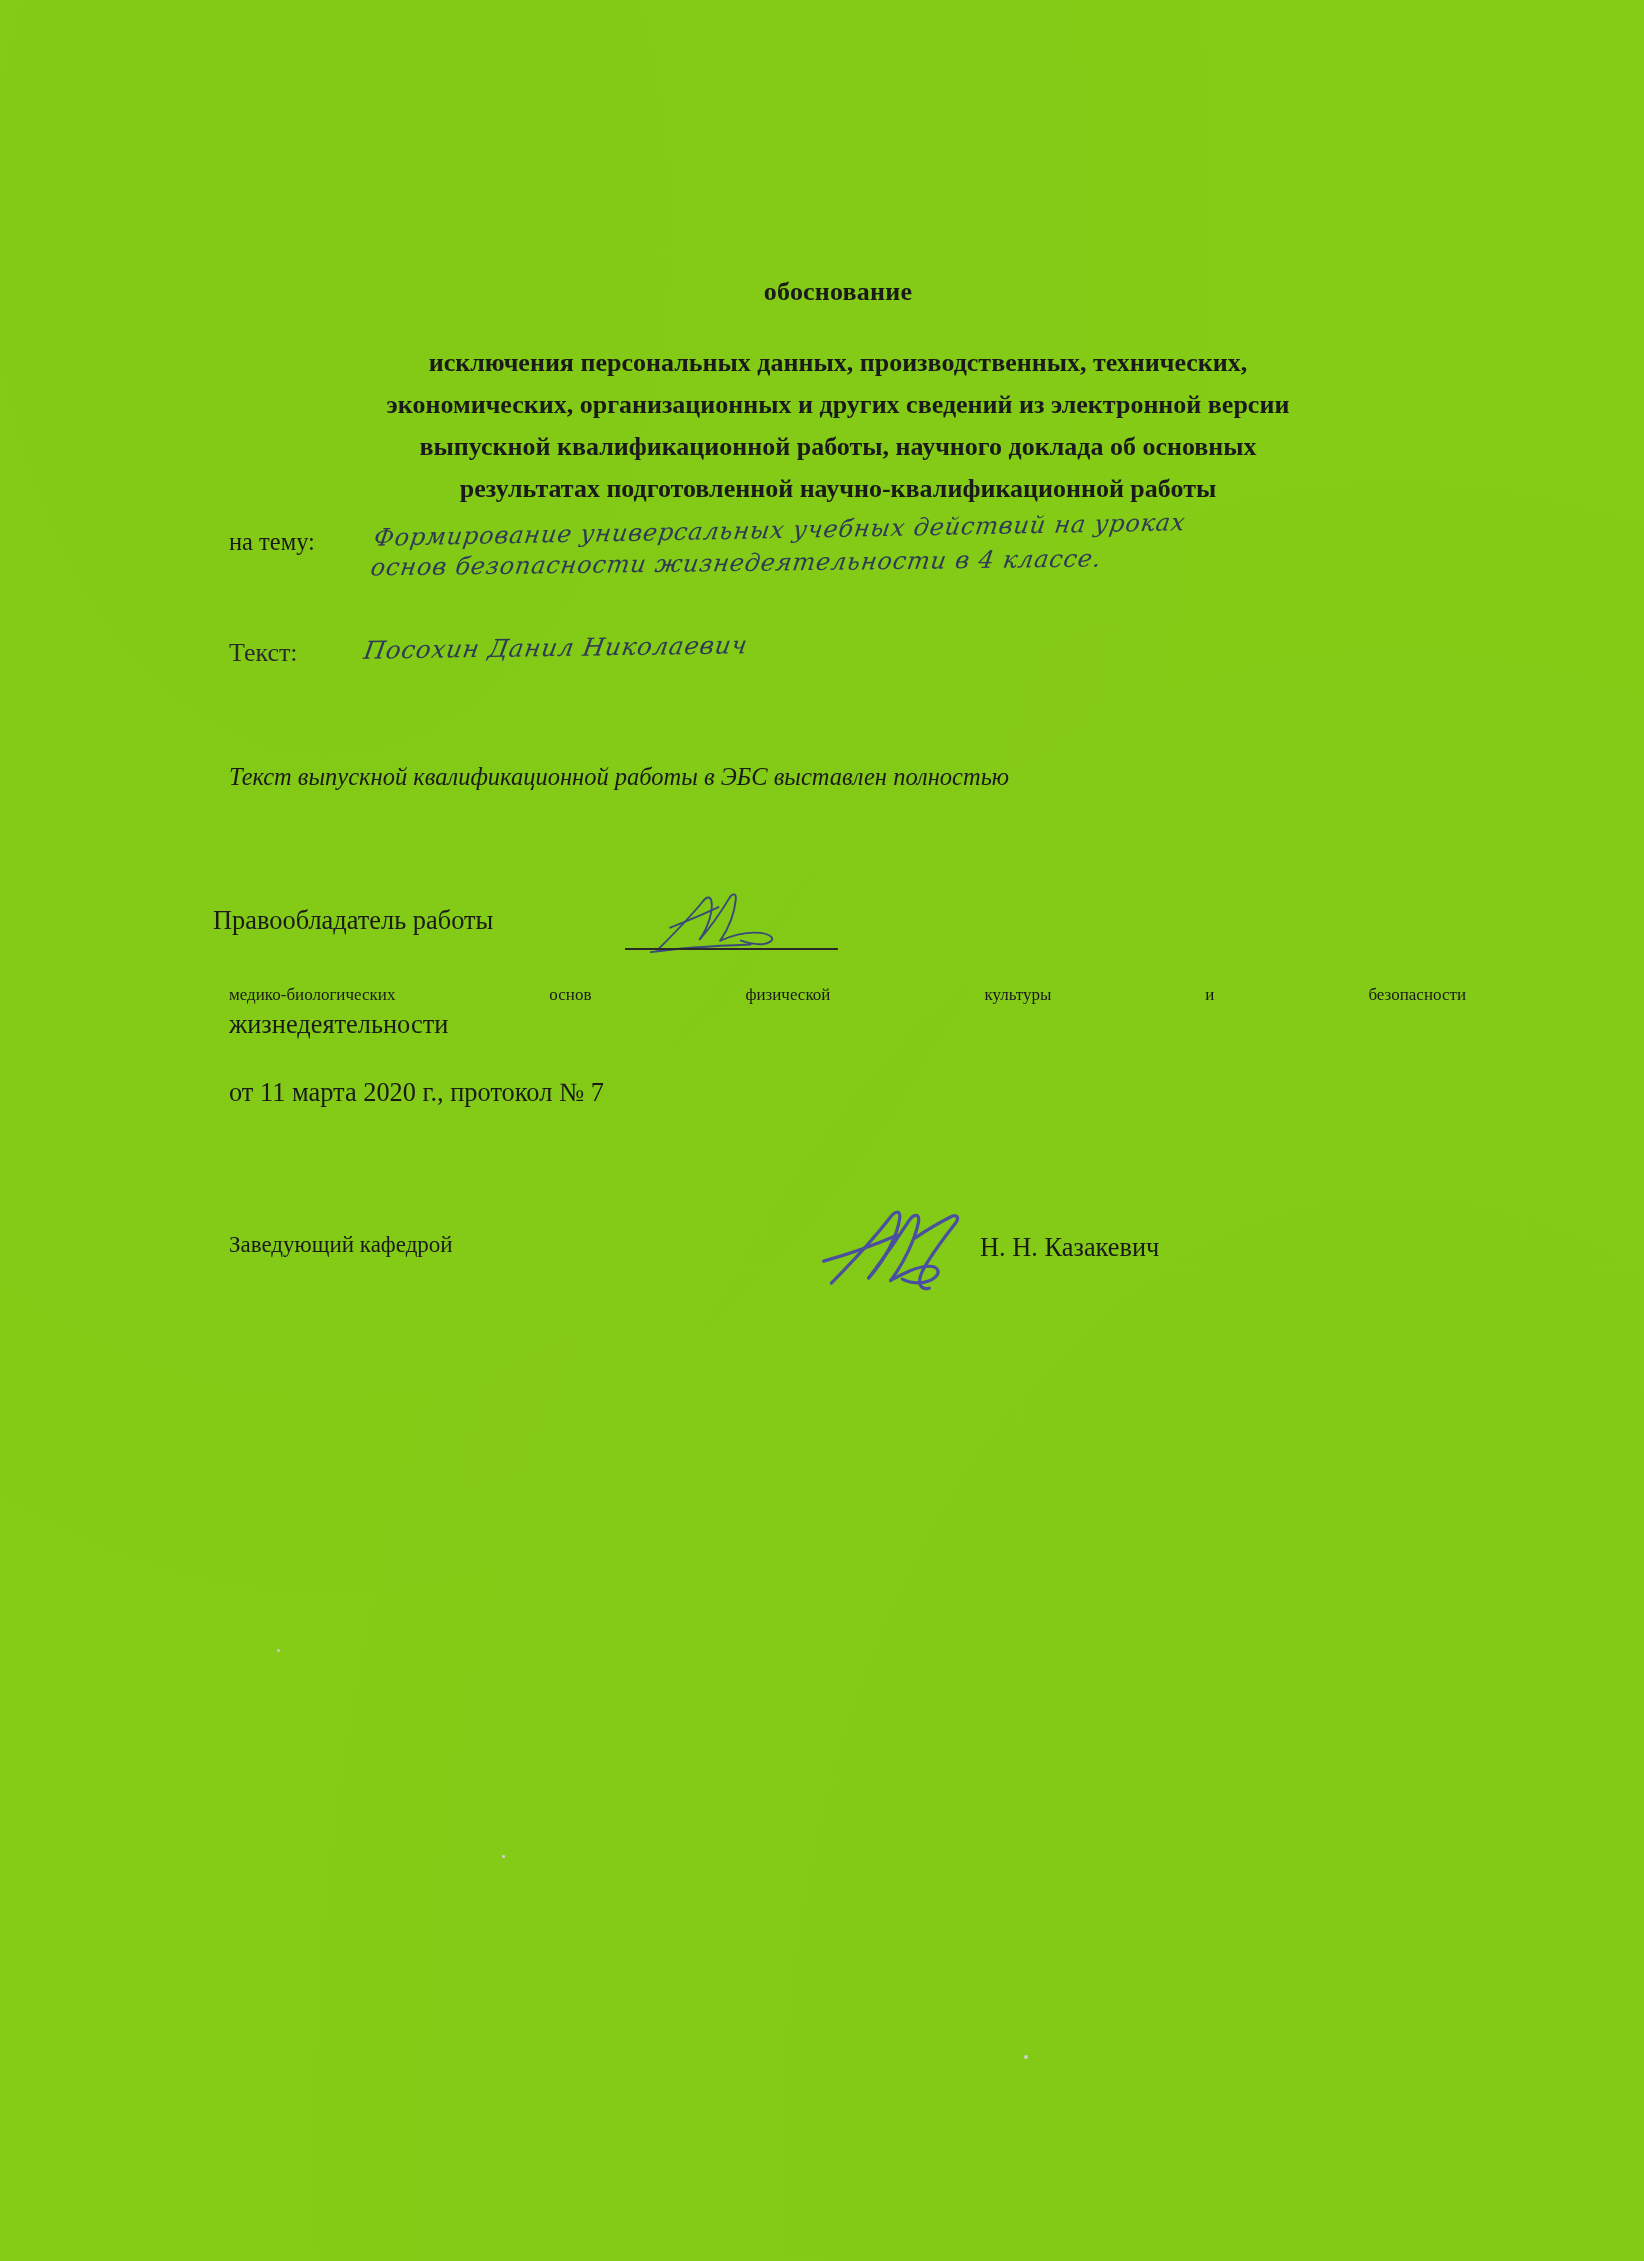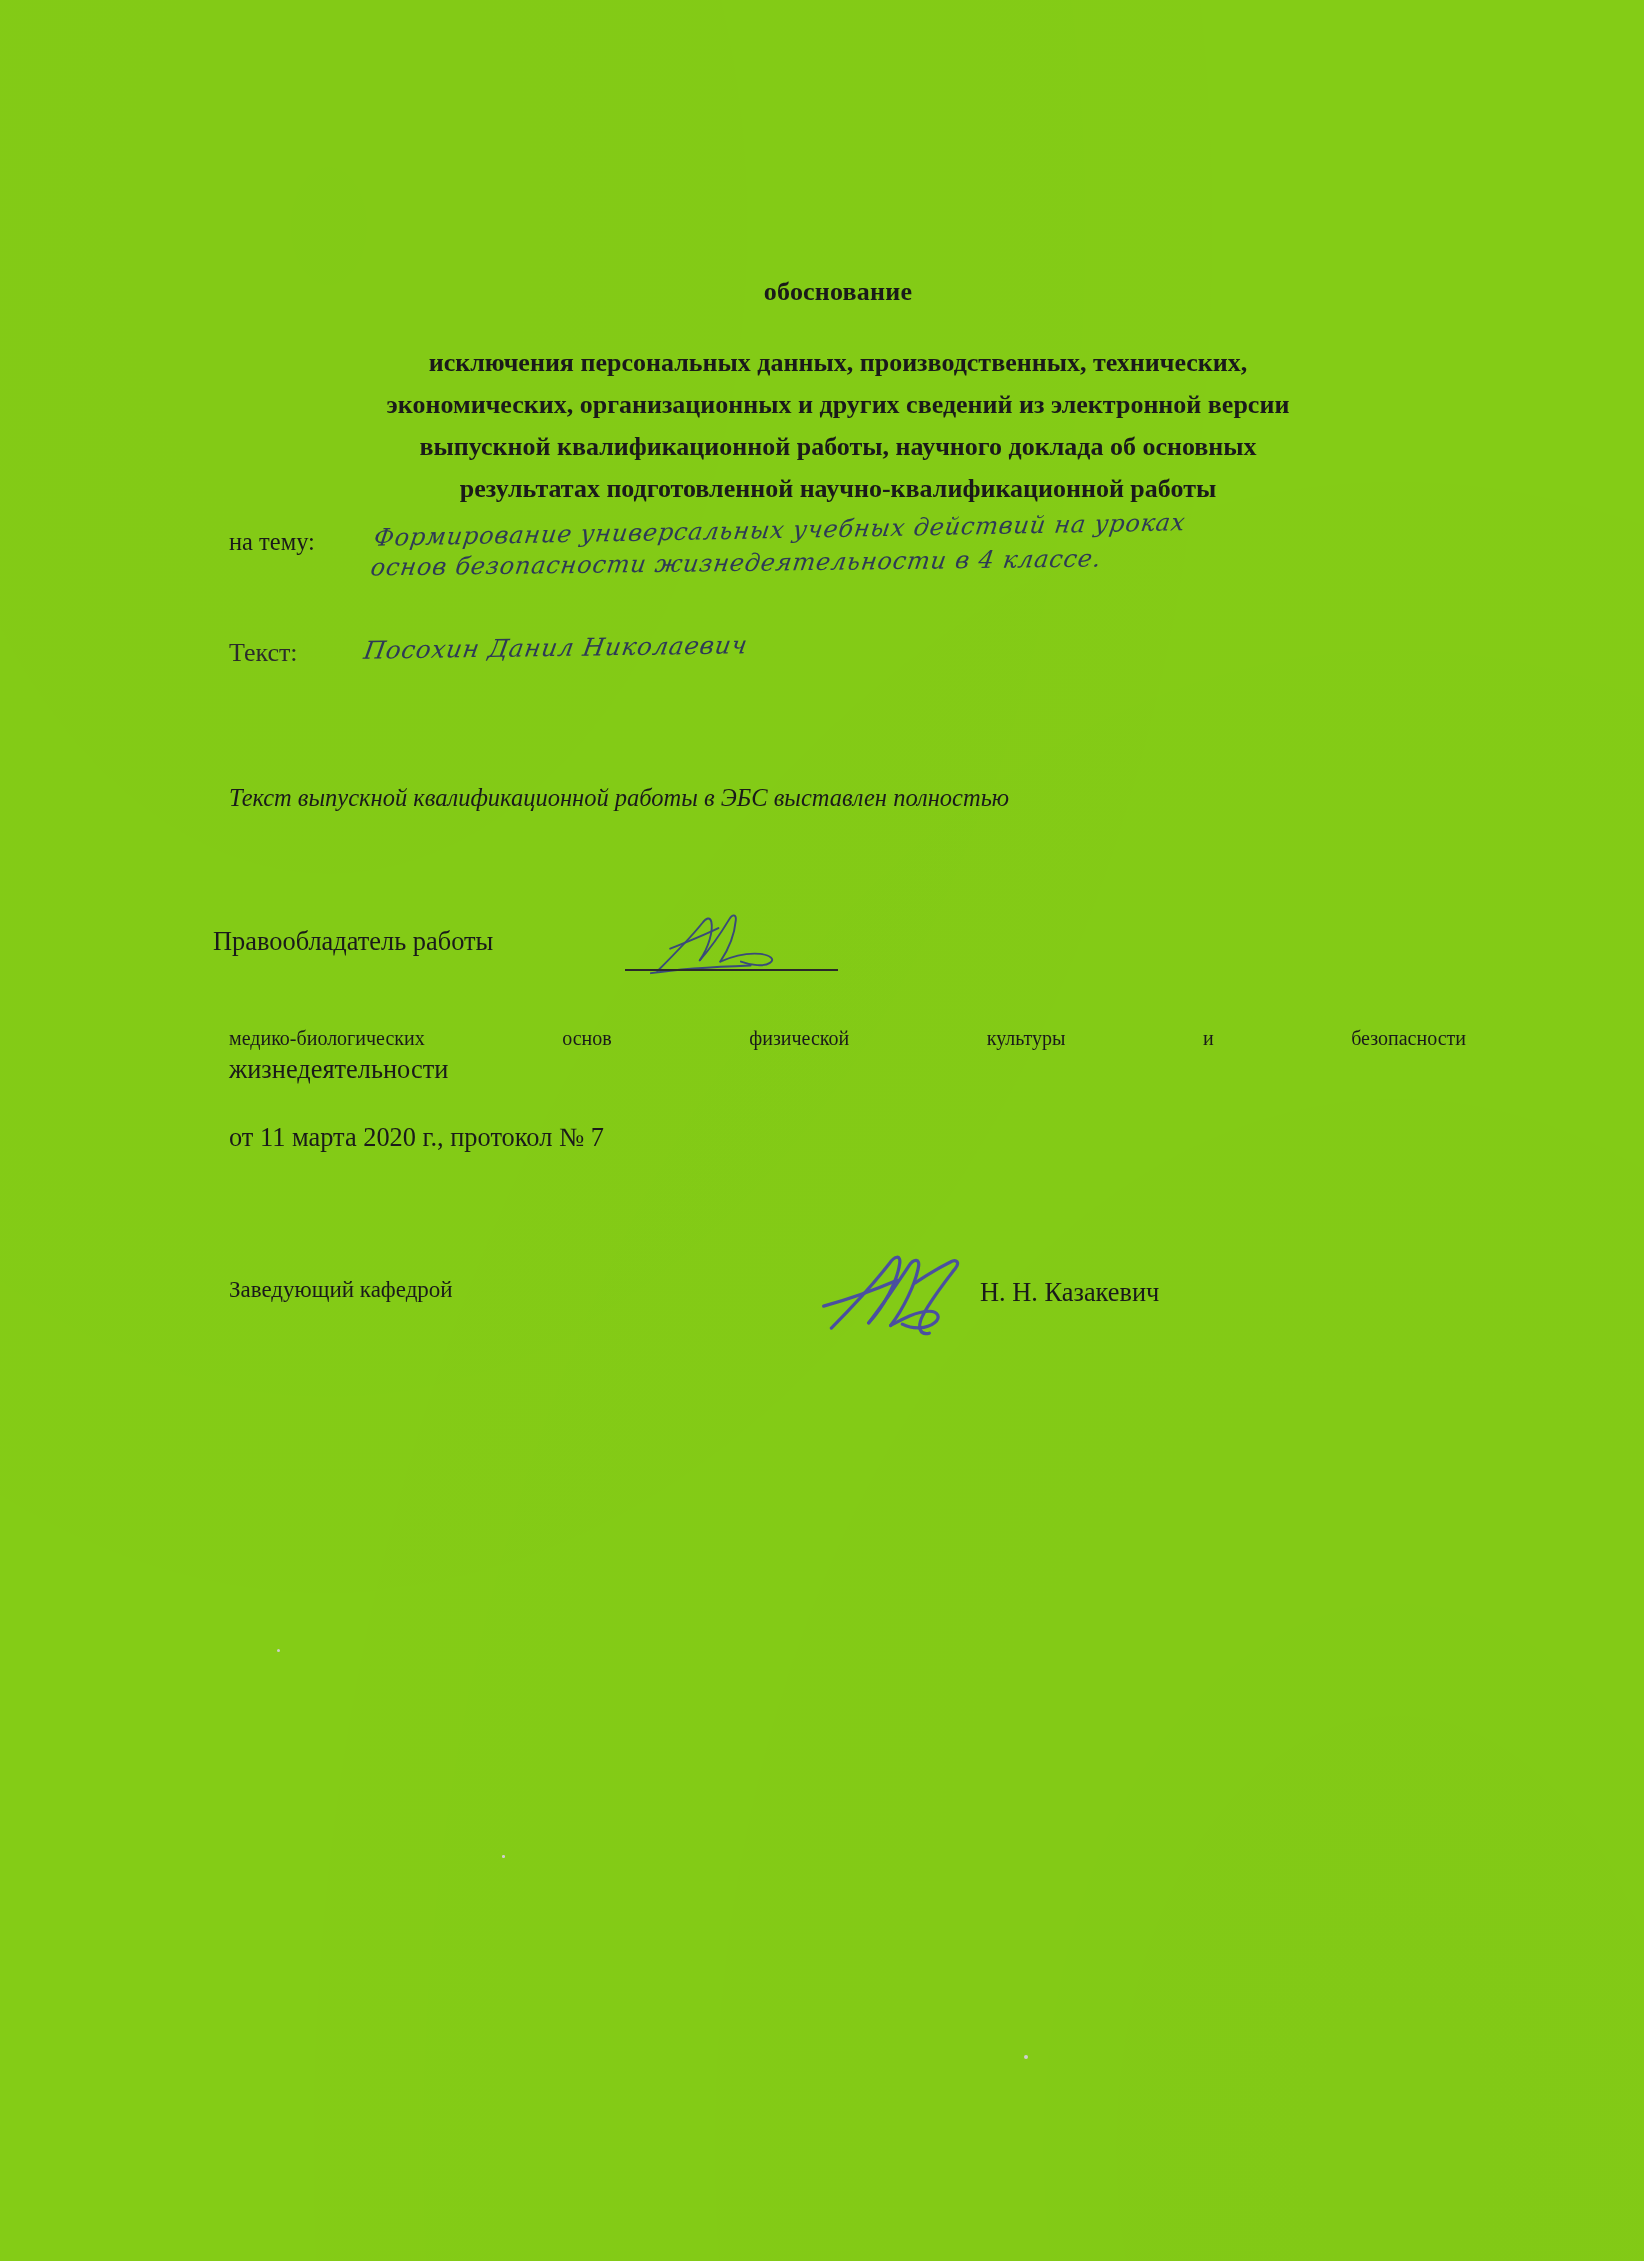--- a/index.html
+++ b/index.html
@@ -100,21 +100,21 @@
   .author-hand {
     position: absolute;
     left: 151px;
     top: 3.9px;
     font-size: 24.5px;
     transform: rotate(-0.8deg) skewX(-10deg);
     white-space: nowrap;
   }
 
   .ebs-line {
-    margin-top: 97px;
+    margin-top: 76px;
     margin-left: 16px;
     font-size: 24.5px;
     font-style: italic;
   }
 
   .holder-row {
     position: relative;
     margin-top: 100px;
     height: 71px;
   }
@@ -139,24 +139,24 @@
     width: 193px;
     height: 71px;
   }
 
   .approved {
     margin-top: 90px;
     margin-left: 16px;
     font-size: 26.4px;
   }
   .dept-just {
-    margin-top: 44px;
+    margin-top: 23px;
     margin-left: 16px;
     width: 1237px;
-    font-size: 20px;
+    font-size: 17px;
     text-align: justify;
     text-align-last: justify;
   }
   .dept-second {
     margin-left: 16px;
     font-size: 26.4px;
     margin-top: 3.9px;
   }
   .protocol {
     margin-top: 37px;

